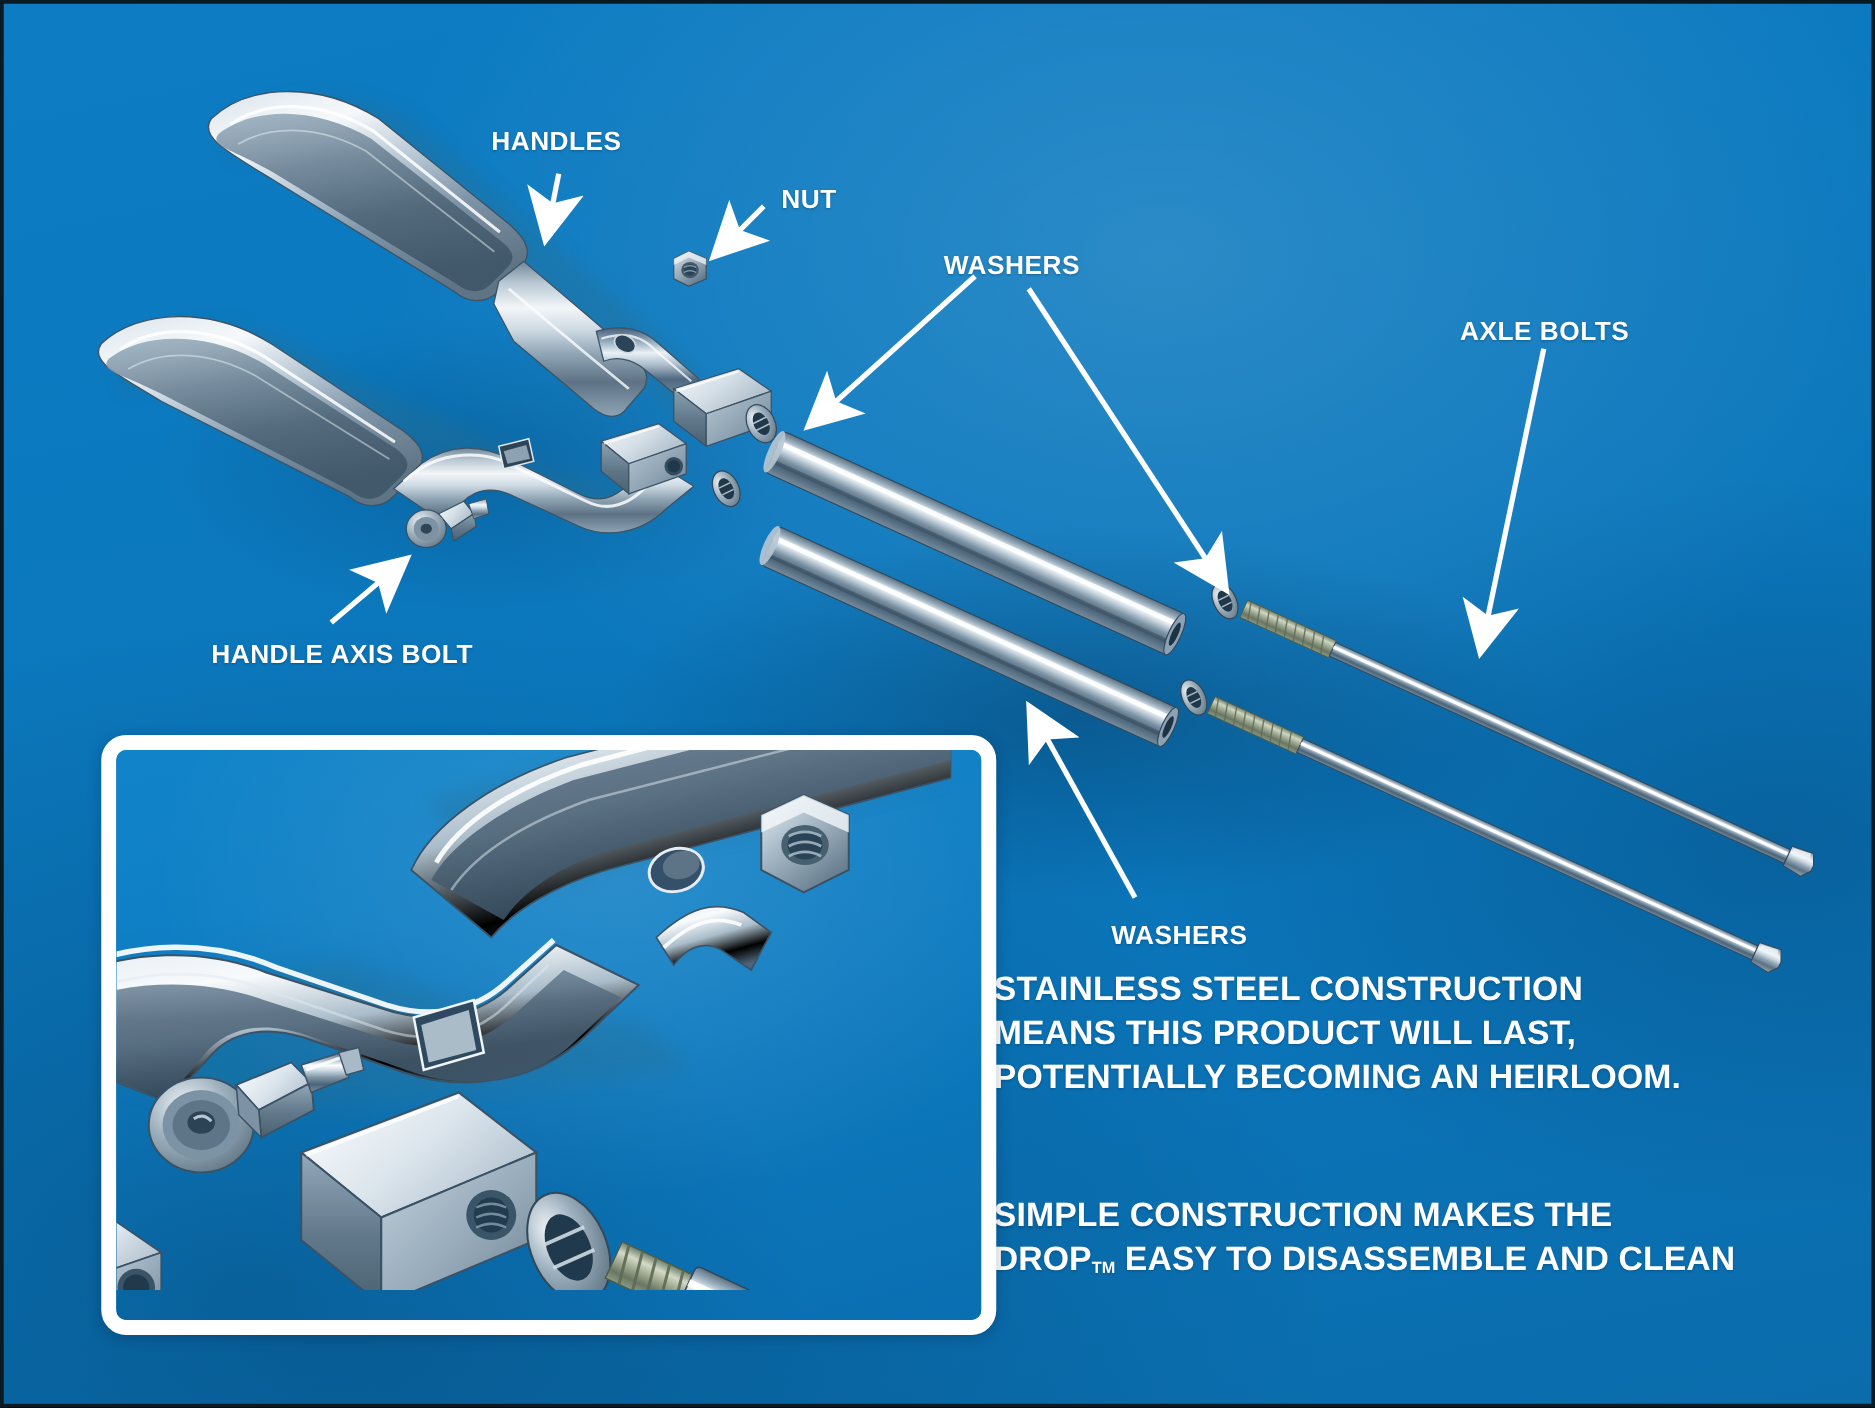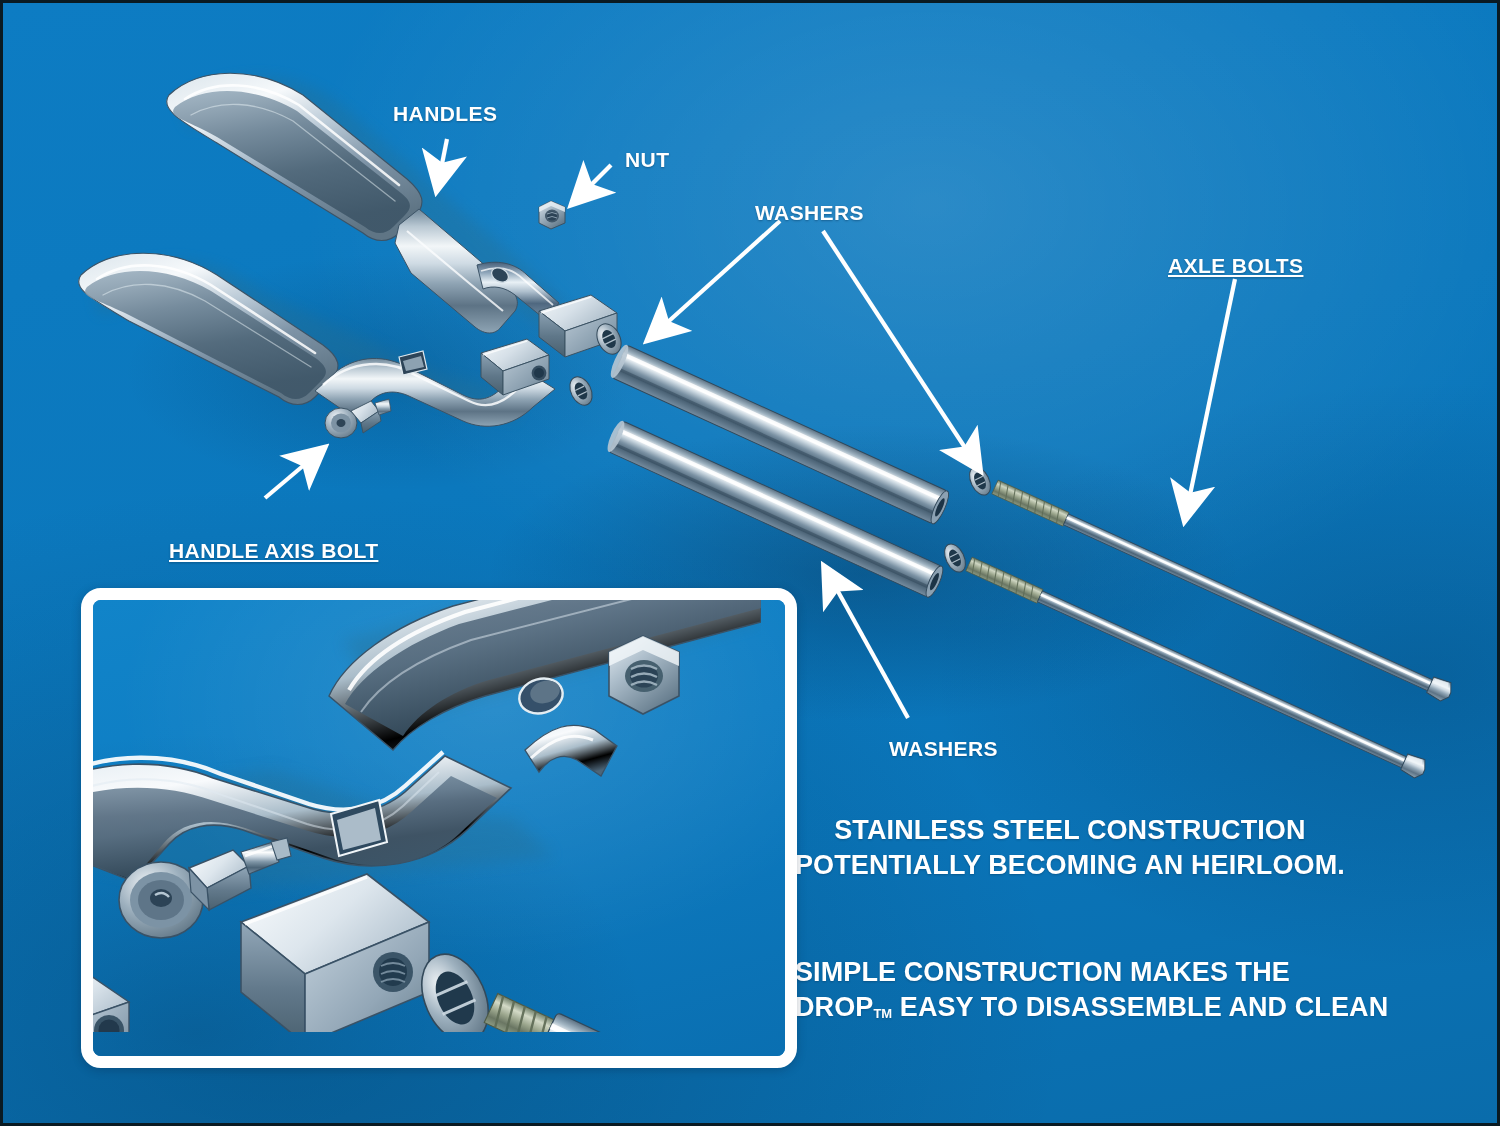--- a/index.html
+++ b/index.html
@@ -348,26 +348,27 @@
         <line x1="820" y1="228" x2="976" y2="466"></line>
         <line x1="1232" y1="276" x2="1182" y2="516"></line>
         <line x1="262" y1="495" x2="320" y2="446"></line>
         <line x1="905" y1="715" x2="822" y2="565"></line>
       </g>
     </svg>
 
     <div class="lbl" style="left:390px; top:100px;">HANDLES</div>
     <div class="lbl" style="left:622px; top:146px;">NUT</div>
     <div class="lbl" style="left:752px; top:199px;">WASHERS</div>
-    <div class="lbl" style="left:1165px; top:252px;text-decoration:underline;">AXLE BOLTS</div>
-    <div class="lbl" style="left:166px; top:537px;text-decoration:underline;">HANDLE AXIS BOLT</div>
+    <div class="lbl" style="left:1165px; top:252px;">AXLE BOLTS</div>
+    <div class="lbl" style="left:166px; top:510px;">HANDLE AXIS BOLT</div>
     <div class="lbl" style="left:886px; top:735px;">WASHERS</div>
 
-    <div class="body-copy" style="left:792px; top:810px;text-align:center;">
+    <div class="body-copy" style="left:792px; top:771px;">
       <div>STAINLESS STEEL CONSTRUCTION</div>
+      <div>MEANS THIS PRODUCT WILL LAST,</div>
       <div>POTENTIALLY BECOMING AN HEIRLOOM.</div>
     </div>
     <div class="body-copy" style="left:792px; top:952px;">
       <div>SIMPLE CONSTRUCTION MAKES THE</div>
       <div><span>DROP</span><span class="tm">TM</span><span> EASY TO DISASSEMBLE AND CLEAN</span></div>
     </div>
 
     <div id="inset">
       <div class="inner">
         <svg width="668" height="432" viewBox="0 0 668 432">

